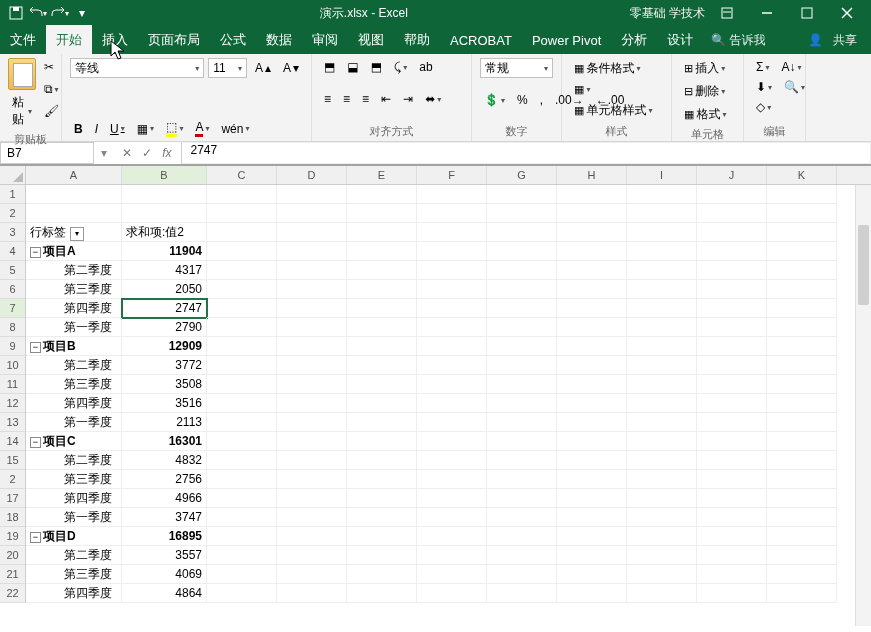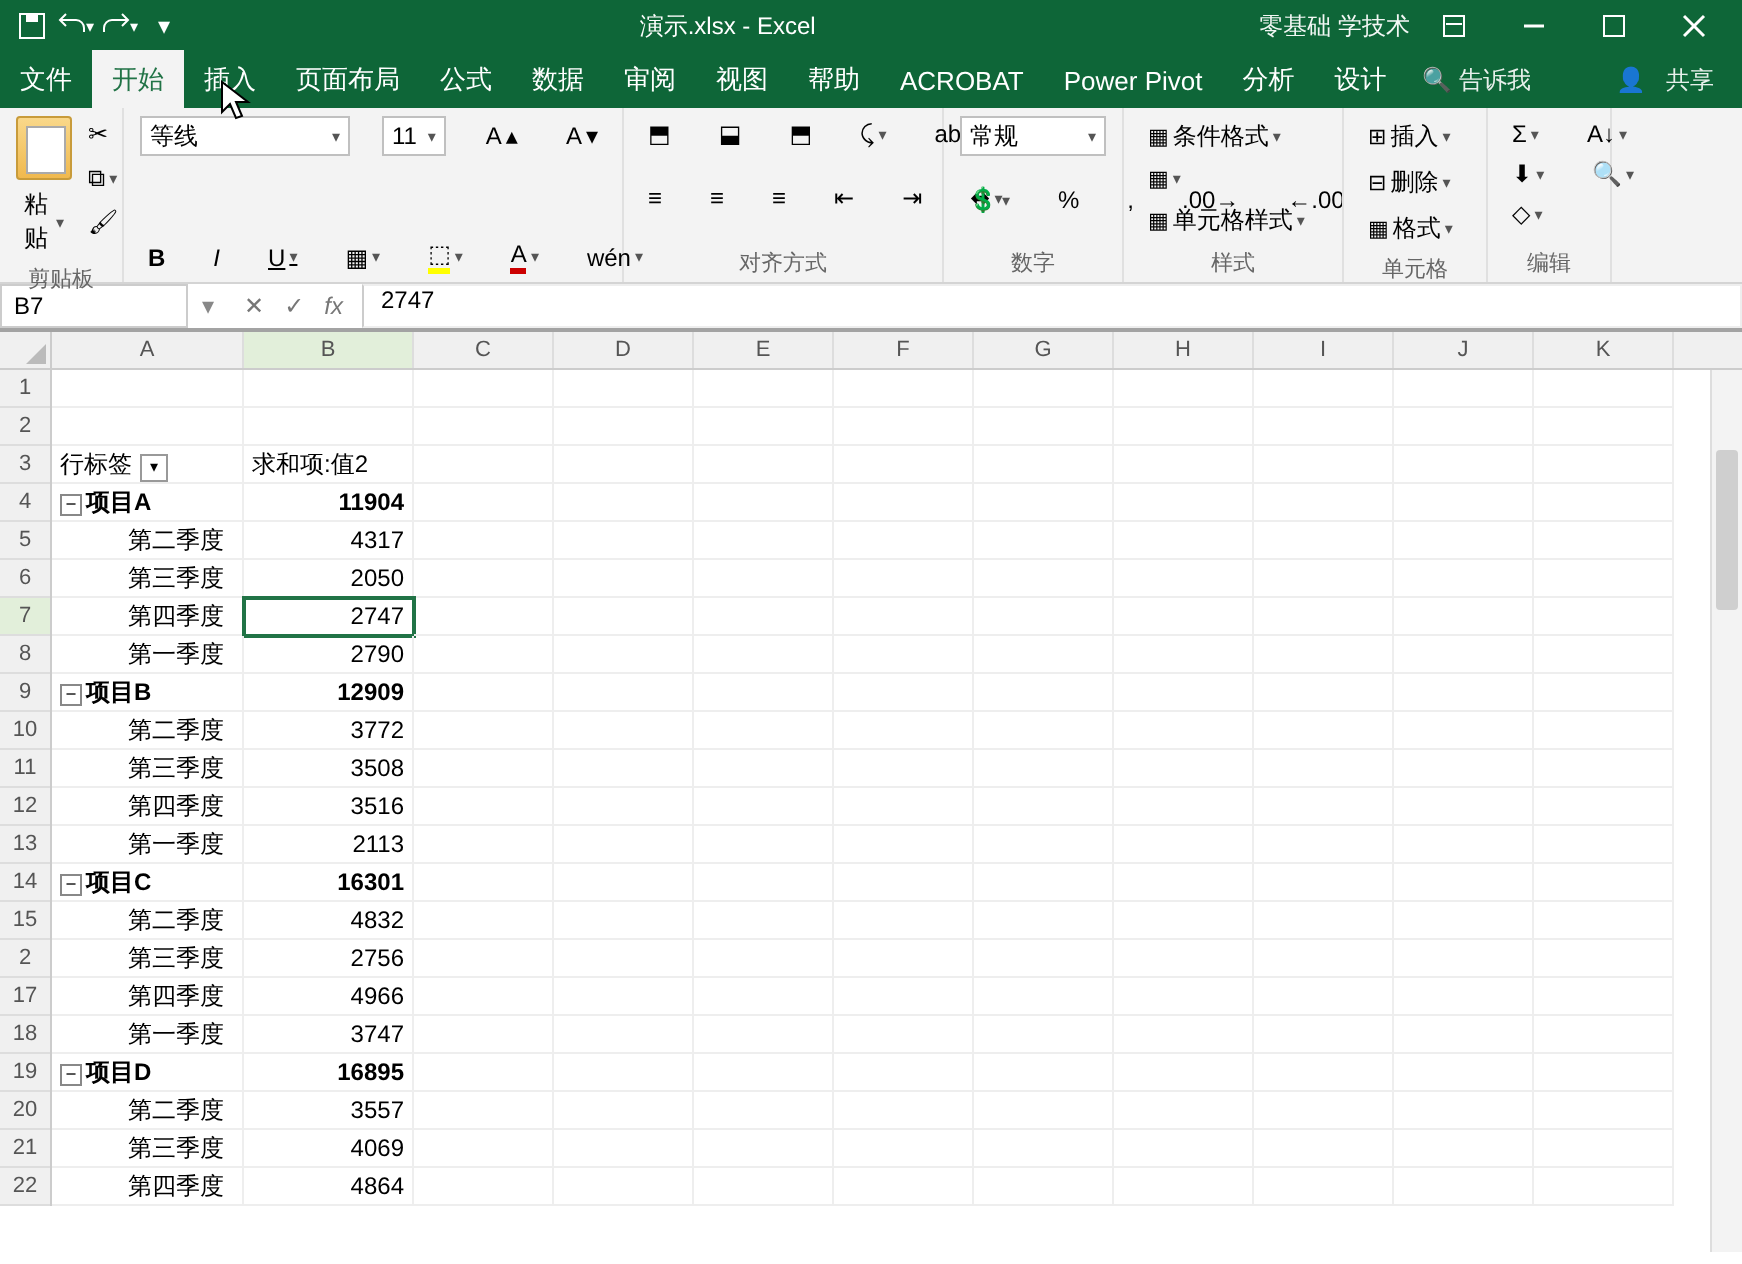--- a/index.html
+++ b/index.html
@@ -10,21 +10,21 @@
 .title-center { flex:1; text-align:center; font-size:12px; }
 .title-right { display:flex; align-items:center; gap:4px; padding-right:6px; }
 .win-btn { width:36px; height:26px; display:flex; align-items:center; justify-content:center; cursor:pointer; }
 .tabs { height:28px; background:#0e6638; display:flex; align-items:center; color:#fff; }
 .tab { padding:6px 10px; cursor:pointer; font-size:13px; }
 .tab.active { background:#f3f3f3; color:#217346; }
 .tell-me { padding:6px 8px; font-size:12px; opacity:.9; }
 .ribbon { height:88px; background:#f3f3f3; border-bottom:1px solid #d4d4d4; display:flex; }
 .group { border-right:1px solid #e0e0e0; padding:4px 8px 2px; display:flex; flex-direction:column; justify-content:space-between; }
 .group-label { text-align:center; font-size:11px; color:#666; padding-top:2px; position:relative; }
-.rb-row { display:flex; align-items:center; gap:16px; }
+.rb-row { display:flex; align-items:center; gap:4px; }
 .rb-btn { padding:2px 4px; cursor:pointer; display:flex; align-items:center; gap:2px; }
 .dd { font-size:8px; color:#555; }
 .combo { background:#fff; border:1px solid #c0c0c0; height:20px; display:flex; align-items:center; padding:0 4px; }
 .clipboard-big { display:flex; flex-direction:column; align-items:center; gap:2px; }
 .paste-icon { width:28px; height:32px; background:linear-gradient(#f9d88a,#f0b94e); border:1px solid #c89b3a; border-radius:2px; position:relative; }
 .paste-icon::after { content:""; position:absolute; top:4px; left:4px; width:18px; height:22px; background:#fff; border:1px solid #aaa; }
 .formulabar { height:24px; border-bottom:2px solid #a3a3a3; display:flex; align-items:center; background:#fff; }
 .namebox { width:94px; height:22px; border:1px solid #ccc; padding:0 6px; display:flex; align-items:center; background:#fff; margin-right:2px;}
 .namebox-dd { width:16px; text-align:center; color:#888; cursor:pointer; }
 .fx-btns { display:flex; gap:10px; padding:0 10px; color:#777; }

